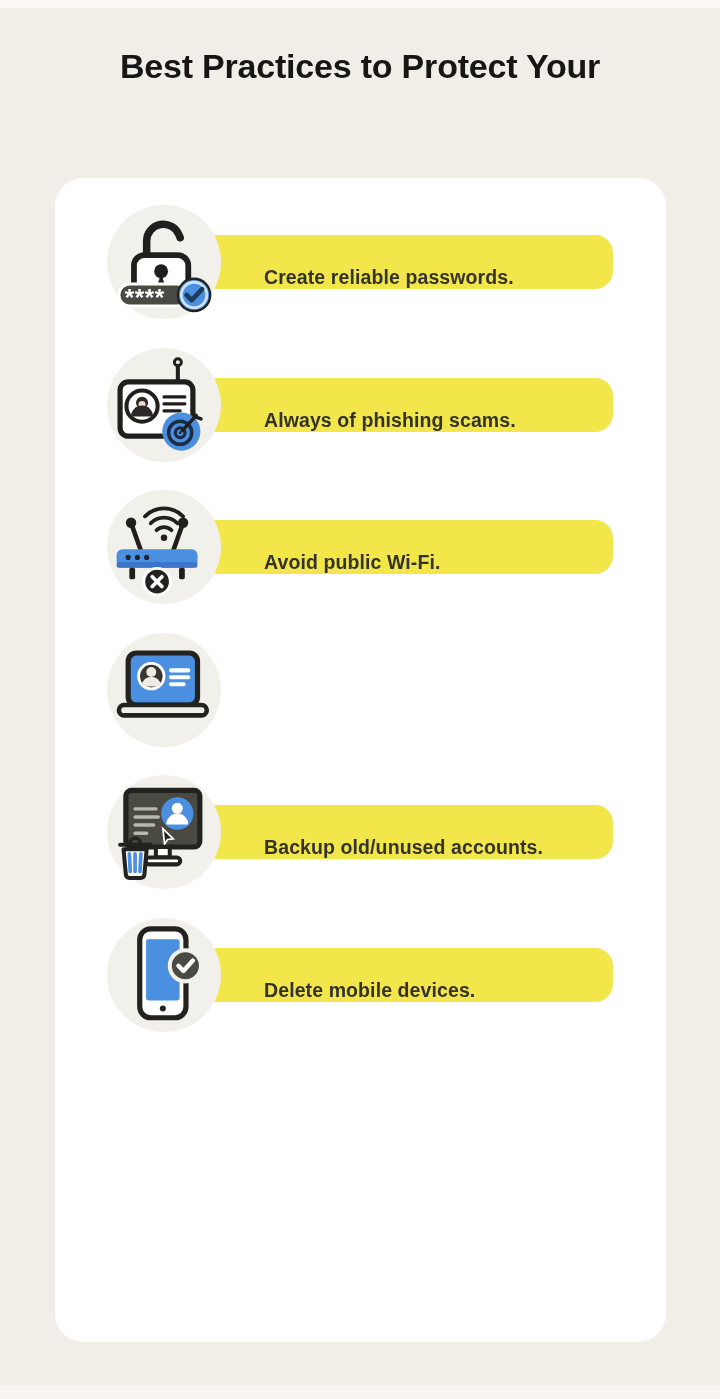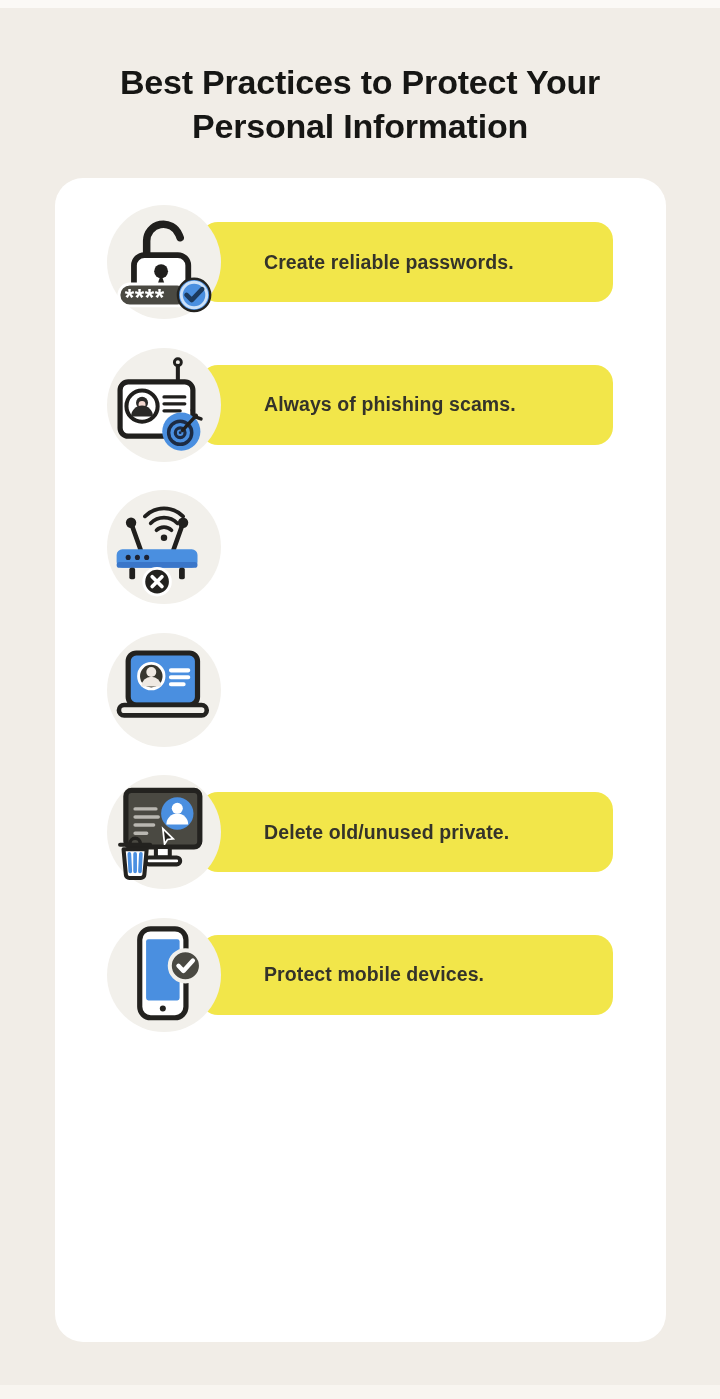--- a/index.html
+++ b/index.html
@@ -4,52 +4,51 @@
 <style>
   html,body{margin:0;padding:0;}
   body{
     width:720px;height:1399px;position:relative;overflow:hidden;
     background:#f1ede7;
     font-family:"Liberation Sans", sans-serif;
   }
   .edge-strip-top{position:absolute;top:0;left:0;right:0;height:8px;background:#fbf9f6;}
   .edge-strip-bottom{position:absolute;bottom:0;left:0;right:0;height:14px;background:#f8f5f0;}
   .title{
-    margin:16px;padding-top:44px;text-align:center;
+    margin:0;padding-top:44px;text-align:center;
     font-size:34px;line-height:44px;font-weight:bold;color:#161614;
     letter-spacing:-0.2px;
   }
   .card{
     position:absolute;left:55px;top:178px;width:611px;height:1164px;
     background:#ffffff;border-radius:28px;
     display:flex;flex-direction:column;padding-top:27px;box-sizing:border-box;
   }
   .row{display:flex;align-items:center;height:114px;margin-bottom:28.5px;position:relative;}
   .icon-circle{
     width:114px;height:114px;border-radius:50%;background:#f2f0eb;
     margin-left:52px;flex:none;display:flex;align-items:center;justify-content:center;
     position:relative;z-index:2;
   }
   .icon-circle svg{overflow:visible;display:block;}
   .pill{
-    flex:1;height:80px;margin-left:-21px;margin-right:53px;
+    flex:1;height:54px;margin-left:-21px;margin-right:53px;
     background:#f2e64a;border-radius:18px;
-    display:flex;align-items:center;padding-left:64px;box-sizing:border-box;
+    display:flex;align-items:flex-end;padding-left:64px;box-sizing:border-box;
     position:relative;z-index:1;
   }
   .pill-label{font-size:19.5px;font-weight:bold;color:#34332a;letter-spacing:0.1px;}
 </style>
 </head>
 <body>
 
 <div class="edge-strip-top"></div>
 
 <h1 class="title">
   <div>Best Practices to Protect Your</div>
-  <div>Personal Information</div>
 </h1>
 
 <div class="card">
 
   <div class="row">
     <div class="icon-circle">
       <svg viewBox="0 0 90 90" width="104" height="104">
         <path d="M30 40 V27 a14.5 14.5 0 0 1 28 -5.5 l1 2.5" fill="none" stroke="#201f1d" stroke-width="6.5" stroke-linecap="round"></path>
         <rect x="19" y="39" width="47" height="38" rx="9" fill="#fff" stroke="#201f1d" stroke-width="5"></rect>
         <circle cx="42.5" cy="53" r="6" fill="#201f1d"></circle>
@@ -104,20 +103,23 @@
         <rect x="4" y="58" width="70" height="5" rx="2.5" fill="#3a76c9"></rect>
         <circle cx="14" cy="54" r="2.2" fill="#1d2334"></circle>
         <circle cx="22" cy="54" r="2.2" fill="#1d2334"></circle>
         <circle cx="30" cy="54" r="2.2" fill="#1d2334"></circle>
         <rect x="15" y="63" width="5" height="10" rx="1.5" fill="#201f1d"></rect>
         <rect x="58" y="63" width="5" height="10" rx="1.5" fill="#201f1d"></rect>
         <circle cx="39" cy="75" r="11.5" fill="#23221f" stroke="#fff" stroke-width="2.5"></circle>
         <path d="M34.8 70.8 l8.4 8.4 M43.2 70.8 l-8.4 8.4" stroke="#fff" stroke-width="3.2" stroke-linecap="round"></path>
       </svg>
     </div>
+    <div class="pill">
+      <span class="pill-label">Avoid public Wi-Fi.</span>
+    </div>
   </div>
 
   <div class="row">
     <div class="icon-circle">
       <svg viewBox="0 0 90 90" width="104" height="104">
         <rect x="14" y="13" width="60" height="45" rx="7" fill="#4a8fe0" stroke="#23221f" stroke-width="4.5"></rect>
         <circle cx="34" cy="33" r="11" fill="#38372f" stroke="#fff" stroke-width="2.5"></circle>
         <circle cx="34" cy="29.5" r="4.3" fill="#efe9e2"></circle>
         <path d="M25.5 42 a8.5 8.5 0 0 1 17 0 z" fill="#efe9e2"></path>
         <path d="M51 28 h15 M51 34 h15 M51 40 h11" stroke="#fff" stroke-width="3.5" stroke-linecap="round"></path>
@@ -137,36 +139,36 @@
         <path d="M44 42 l9 9 -5 0.5 -2.5 4 z" fill="#23221f" stroke="#fff" stroke-width="1.5"></path>
         <rect x="38" y="58" width="12" height="9" fill="#fff" stroke="#23221f" stroke-width="3.5"></rect>
         <rect x="29" y="67" width="30" height="6" rx="3" fill="#fff" stroke="#23221f" stroke-width="3.5"></rect>
         <path d="M15.5 55 a4.5 4.5 0 0 1 9 0" fill="none" stroke="#23221f" stroke-width="3"></path>
         <path d="M7 56 h26" stroke="#23221f" stroke-width="3.5" stroke-linecap="round"></path>
         <path d="M10 60 l2 22 a3 3 0 0 0 3 2.8 h10 a3 3 0 0 0 3 -2.8 l2 -22 z" fill="#fff" stroke="#23221f" stroke-width="3.5" stroke-linejoin="round"></path>
         <path d="M15 64 l0.8 15 M20 64 v15 M25 64 l-0.8 15" stroke="#4a8fe0" stroke-width="3.2" stroke-linecap="round"></path>
       </svg>
     </div>
     <div class="pill">
-      <span class="pill-label">Delete old/unused private.</span>
+      <span class="pill-label">Backup old/unused accounts.</span>
     </div>
   </div>
 
   <div class="row">
     <div class="icon-circle">
       <svg viewBox="0 0 90 90" width="104" height="104">
         <rect x="24" y="5" width="40" height="77" rx="9.5" fill="#fff" stroke="#23221f" stroke-width="4.5"></rect>
         <rect x="29.5" y="14" width="29" height="53" rx="2" fill="#4a8fe0"></rect>
         <circle cx="44" cy="74" r="2.6" fill="#23221f"></circle>
         <circle cx="63.5" cy="37" r="13.5" fill="#4a4942" stroke="#f2f0eb" stroke-width="3.5"></circle>
         <path d="M57.5 37 l4.3 4.5 8.2 -9" stroke="#fff" stroke-width="3.8" fill="none" stroke-linecap="round" stroke-linejoin="round"></path>
       </svg>
     </div>
     <div class="pill">
-      <span class="pill-label">Protect mobile devices.</span>
+      <span class="pill-label">Delete mobile devices.</span>
     </div>
   </div>
 
 
 
 </div>
 
 <div class="edge-strip-bottom"></div>
 
 </body></html>

